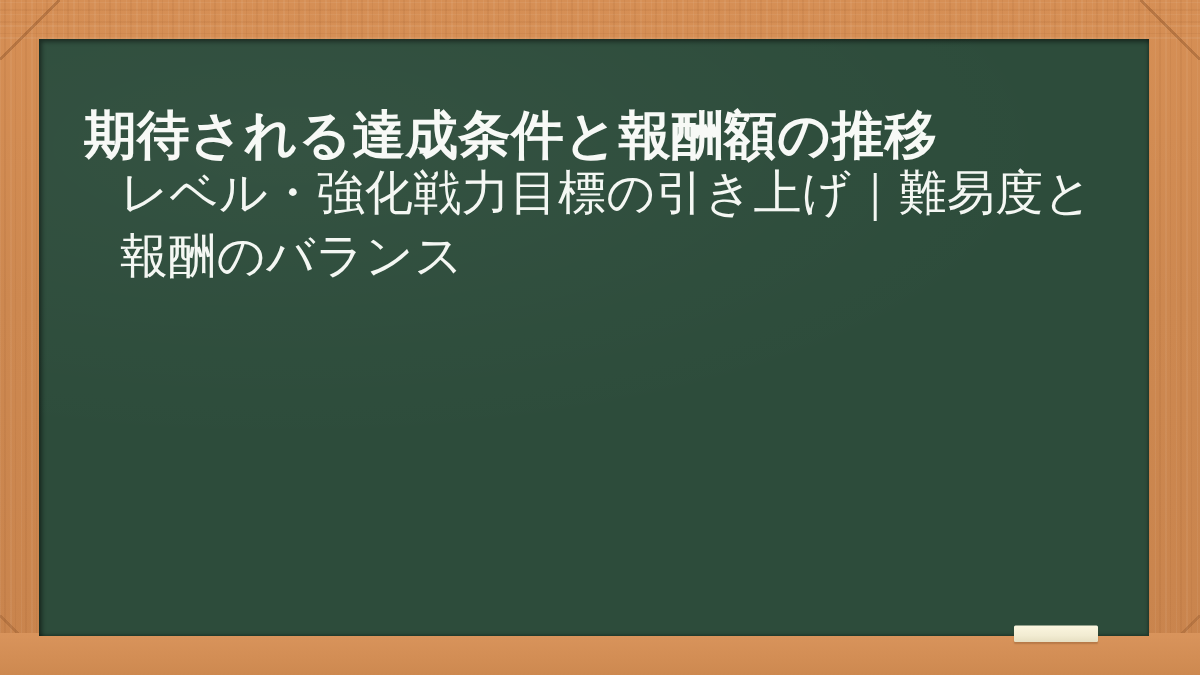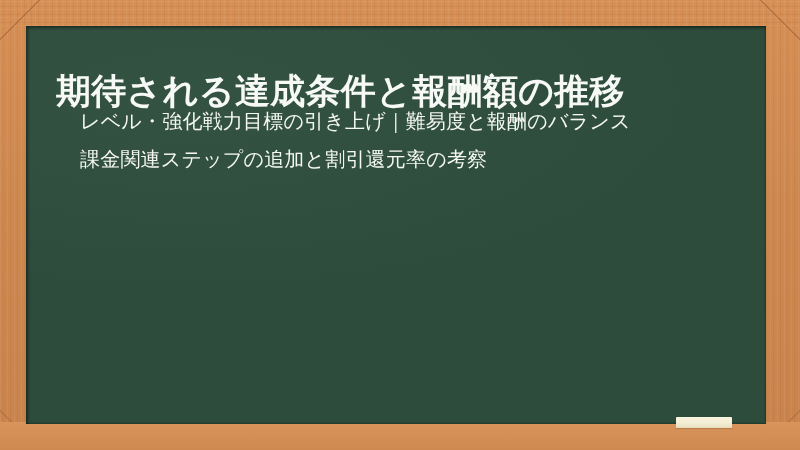--- a/index.html
+++ b/index.html
@@ -116,21 +116,21 @@
   }
 
   .board-lines {
     position: absolute;
     left: 54px;
     top: 82px;
     width: 656px;
   }
   .board-line {
     color: #f4f7f3;
-    font-size: 20px;
+    font-size: 32px;
     line-height: 1.30;
     letter-spacing: 0.2px;
     margin: 0 0 12px 0;
   }
   .board-line:last-child { margin-bottom: 0; }
 
   
   .chalk {
     position: absolute;
     left: 676px;
@@ -157,19 +157,18 @@
 
   <div class="ledge"></div>
 
   <div class="board">
     <div class="board-sheen"></div>
 
     <h1 class="board-title">期待される達成条件と報酬額の推移</h1>
 
     <div class="board-lines">
       <p class="board-line">レベル・強化戦力目標の引き上げ｜難易度と報酬のバランス</p>
-      <p class="board-line">課金関連ステップの追加と割引還元率の考察</p>
     </div>
   </div>
 
   <div class="chalk"></div>
 
 </div>
 
 </body></html>

